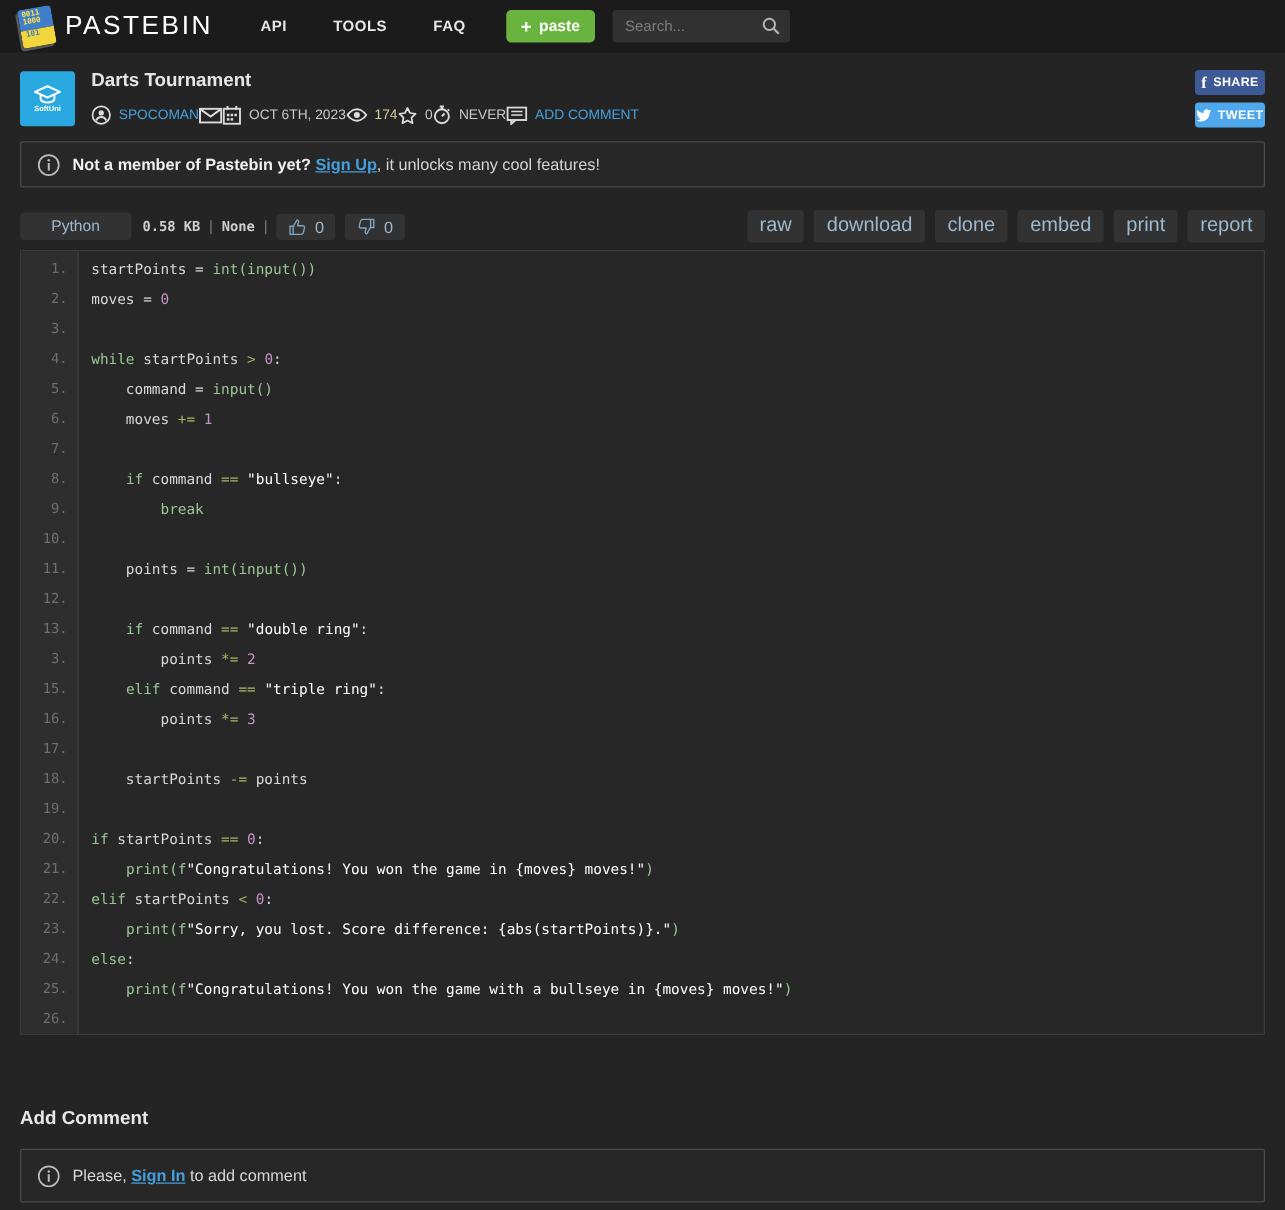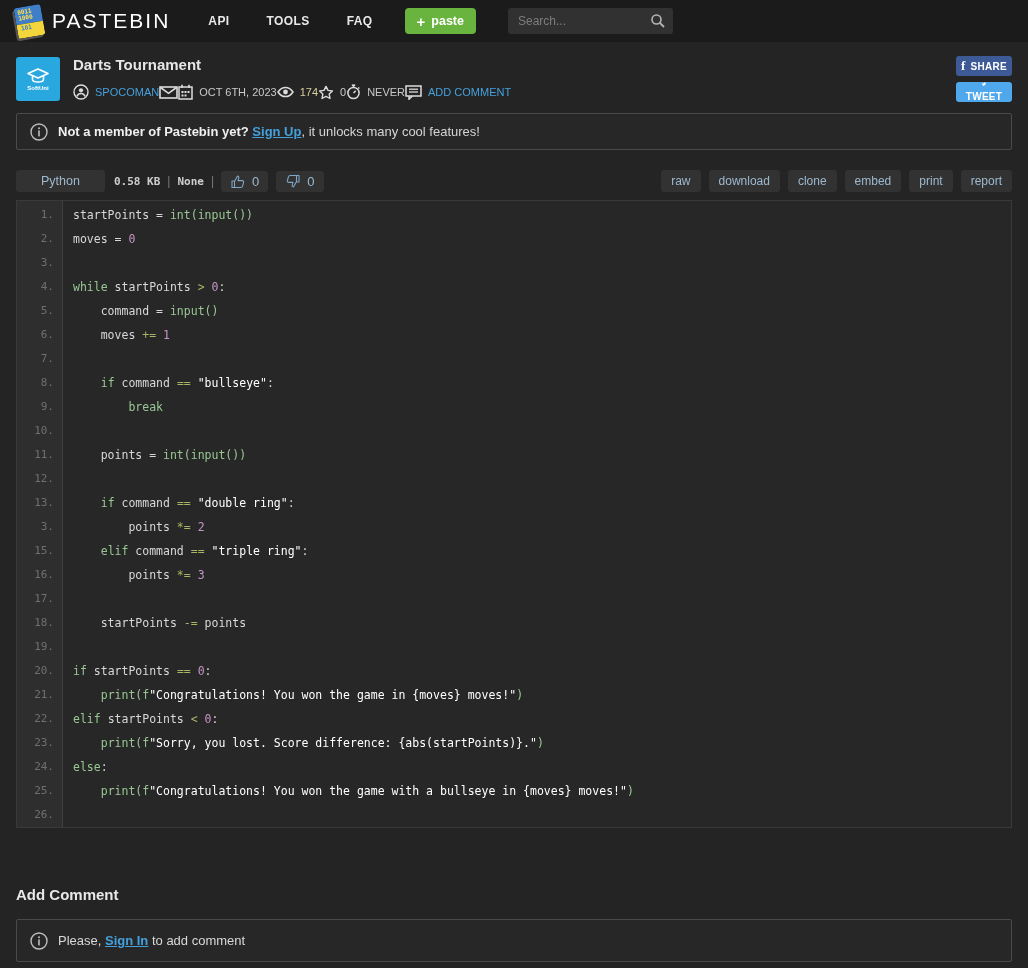--- a/index.html
+++ b/index.html
@@ -19,60 +19,60 @@
     overflow:hidden; display:flex; flex-direction:column; box-shadow:-2px 2px 0 #555; }
   .logo-half-top { flex:1.1; background:#3f7ec9; color:#ffe14d; font:700 6px/6px "DejaVu Sans Mono",monospace; padding:2px 0 0 3px; }
   .logo-half-bot { flex:1; background:#f2d63c; color:#3f7ec9; font:700 6px/6px "DejaVu Sans Mono",monospace; padding:1px 0 0 4px; }
   .brand-text { color:#fff; font-size:21px; font-weight:400; letter-spacing:2px; }
   .nav-links { display:flex; margin-left:38px; gap:37px; }
   .nav-links a { color:#e8e8e8; font-size:12px; font-weight:700; text-decoration:none; letter-spacing:.4px; cursor:pointer; }
   .paste-btn { margin-left:32px; height:26px; padding:0 12px; border:none; border-radius:4px;
     background:var(--paste-button-green); color:#fff; font-family:"Liberation Sans",sans-serif;
     font-size:12.5px; font-weight:700; display:flex; align-items:center; gap:6px; cursor:pointer; }
   .paste-plus { font-size:15px; font-weight:700; line-height:1; }
-  .search-wrap { margin-left:32px; position:relative; width:165px; height:26px; }
+  .search-wrap { margin-left:14px; position:relative; width:142px; height:26px; }
   .search-wrap input { width:100%; height:100%; background:#313131; border:none; border-radius:3px;
     color:#c7c7c7; font-size:12px; padding:0 30px 0 10px; font-family:"Liberation Sans",sans-serif; }
   .search-wrap input::placeholder { color:#7d7d7d; }
   .search-icon { position:absolute; right:7px; top:5px; }
 
   
   .avatar { position:absolute; left:16px; top:57px; width:44px; height:44px; border-radius:3px;
     background:var(--avatar-blue); display:flex; flex-direction:column; align-items:center; justify-content:center; }
   .avatar-label { color:#fff; font-size:6px; font-weight:700; margin-top:1px; }
   .paste-title { position:absolute; left:73px; top:56px; font-size:15px; font-weight:700; color:#e6e6e6; }
   .meta-row { position:absolute; left:73px; top:84px; display:flex; align-items:center; 
     font-size:11px; color:#c9c9c9; }
   .meta-item { display:flex; align-items:center; gap:6px; }
   .meta-link { color:var(--link-blue); text-decoration:none; cursor:pointer; }
   .warm { color:#d6cd9a; }
   .share-btn, .tweet-btn { position:absolute; right:16px; width:56px; height:20px; border:none; border-radius:3px;
     color:#fff; font-size:10px; font-weight:700; display:flex; align-items:center; justify-content:center; gap:5px;
     cursor:pointer; font-family:"Liberation Sans",sans-serif; letter-spacing:.3px; }
   .share-btn { top:56px; background:var(--facebook-blue); }
-  .tweet-btn { top:82px; background:var(--twitter-blue);flex-direction:column; }
+  .tweet-btn { top:82px; background:var(--twitter-blue); }
   .fb-glyph { font-family:"Liberation Serif",serif; font-size:13px; font-weight:700; }
 
   
   .notice { position:absolute; left:16px; top:113px; width:996px; height:37px; border:1px solid #4a4a4a;
     border-radius:2px; background:#272727; display:flex; align-items:center; padding:0 13px; gap:10px; font-size:13px; }
   .notice b { color:#f0f0f0; }
   .notice .link { color:var(--link-blue); font-weight:700; text-decoration:underline; cursor:pointer; }
   .notice-rest { color:#d5d5d5; }
 
   
   .code-toolbar { position:absolute; left:16px; top:167px; width:996px; height:28px;
     display:flex; align-items:center; }
   .chip { background:#323232; border-radius:3px; color:#9db9cf; cursor:pointer; }
   .lang-chip { padding:4px 25px; font-size:12.5px; margin-right:9px; }
   .mono-meta { font:700 11px "DejaVu Sans Mono",monospace; color:#cfcfcf; }
   .pipe { color:#7a7a7a; margin:0 7px; font-size:12px; }
   .vote-chip { display:flex; align-items:center; gap:6px; padding:3px 9px; font-size:13px; margin-right:8px; }
   .toolbar-right { margin-left:auto; display:flex; gap:8px; }
-  .action-chip { padding:4px 10px; font-size:12px; }
+  .action-chip { padding:4px 10px; font-size:16px; }
 
   
   .code-box { position:absolute; left:16px; top:200px; width:996px; height:628px;
     background:#272727; border:1px solid #3a3a3a; display:flex;
     font-family:"DejaVu Sans Mono",monospace; font-size:11.5px; }
   .gutter { width:46px; background:#2e2e2e; border-right:1px solid #3f3f3f; padding:2px 0; }
   .ln { height:24px; line-height:24px; text-align:right; padding-right:8px; color:#6f6f6f; font-size:11px; }
   .code-lines { flex:1; padding:2px 0 0 10px; overflow:hidden; }
   .cl { height:24px; line-height:24px; white-space:pre; color:var(--syntax-default); }
   .t-d { color:var(--syntax-default); }

